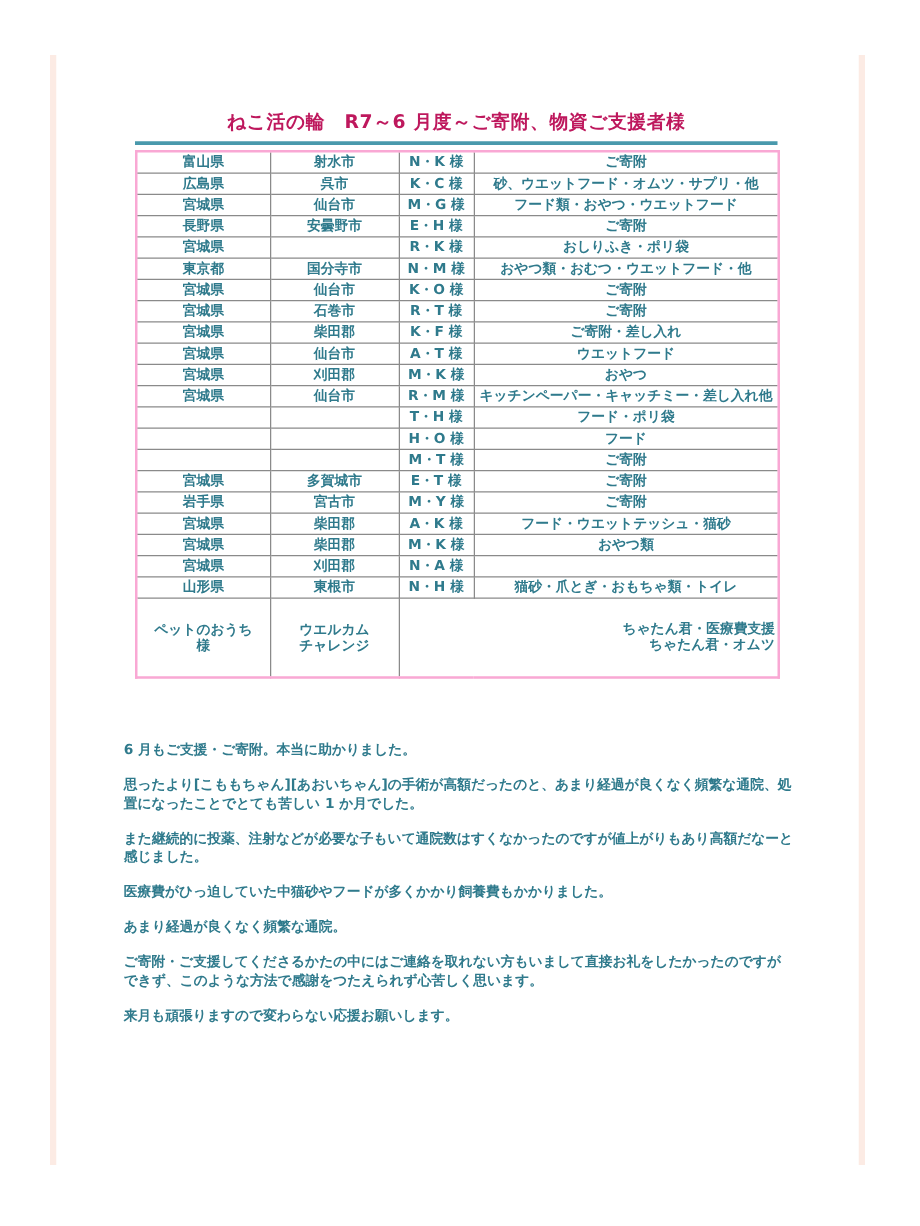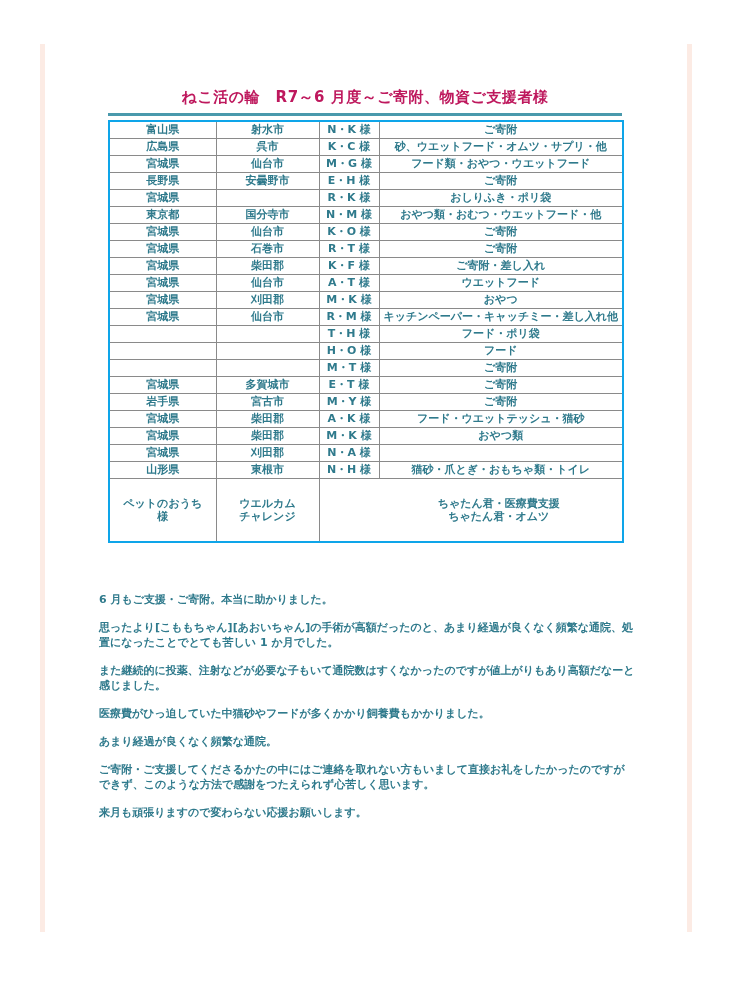--- a/index.html
+++ b/index.html
@@ -44,21 +44,21 @@
   .title-underline {
     height: 3px;
     background: #4999ac;
     margin-bottom: 4px;
   }
 
   table.donor-table {
     border-collapse: collapse;
     table-layout: fixed;
     width: 514px;
-    border: 2px solid #0ea5e9;
+    border: 2px solid #f9a8d4;
   }
   .donor-table col.c1 { width: 107px; }
   .donor-table col.c2 { width: 103px; }
   .donor-table col.c3 { width: 60px; }
   .donor-table col.c4 { width: 244px; }
   .donor-table td {
     border: 1px solid #8a8a8a;
     font-size: 11px;
     font-weight: bold;
     color: #2f7a8c;
@@ -68,21 +68,21 @@
     padding: 0 2px;
     line-height: 1.2;
     overflow: hidden;
     white-space: nowrap;
   }
   .donor-table tr.footer-row td {
     height: 62px;
     white-space: normal;
   }
   .donor-table tr.footer-row td.items-merged {
-    text-align: center;
+    text-align: right;
     padding-left: 58px;
     font-family: Liberation Serif, serif;
   }
   .cell-line { display: block; }
 
   .letter {
     position: absolute;
     left: 99px;
     top: 592px;
     width: 537px;

